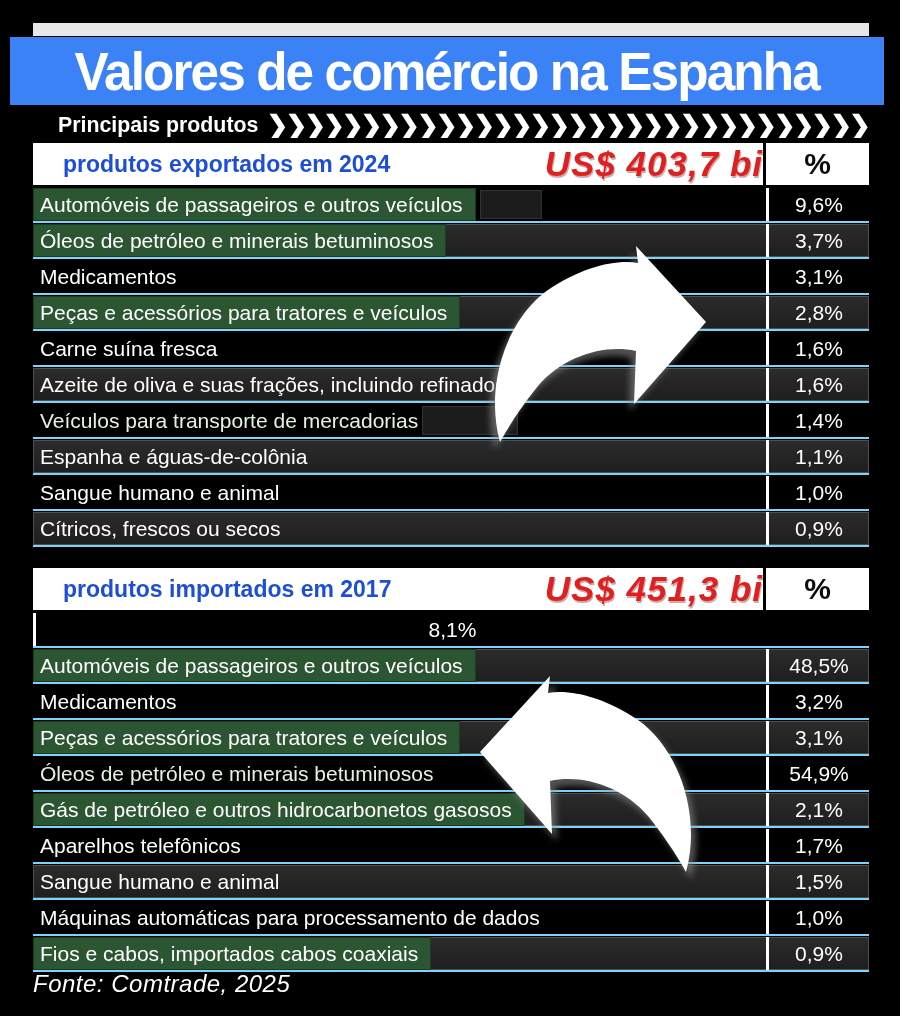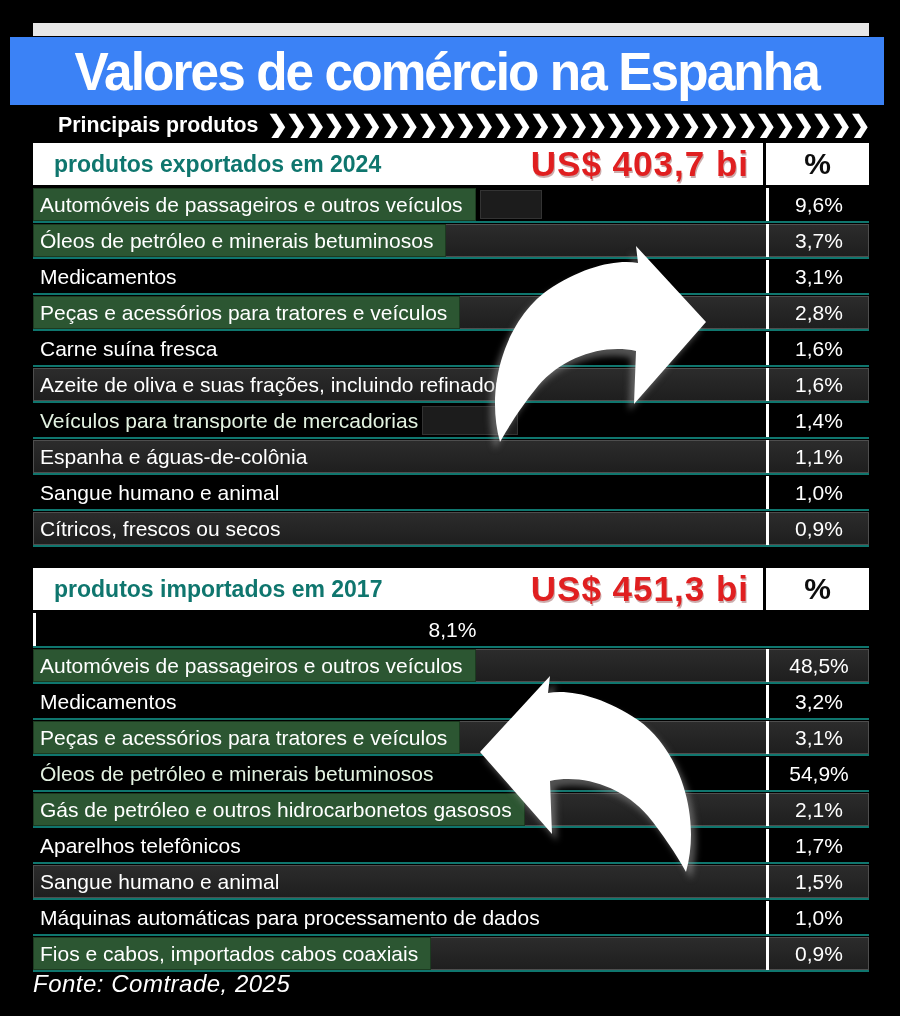--- a/index.html
+++ b/index.html
@@ -14,30 +14,30 @@
                transform:scaleX(.95);white-space:nowrap;}
 
   .kicker{position:absolute;left:58px;top:109px;width:810px;height:32px;display:flex;
           align-items:center;color:#fff;white-space:nowrap;}
   .kicker .klabel{font-size:22px;font-weight:bold;transform:scaleX(.97);transform-origin:left center;}
   .kicker .chevrons{font-size:26px;font-weight:bold;letter-spacing:-3px;margin-left:2px;
                     overflow:hidden;line-height:1;}
 
   .tbl{position:absolute;left:33px;width:836px;}
   .thead{height:42px;background:#fff;display:flex;align-items:stretch;}
-  .thead .tlabel{flex:0 0 auto;display:flex;align-items:center;padding-left:21px;
-                 color:#0f766e;font-size:23px;font-weight:bold;}
+  .thead .tlabel{flex:0 0 auto;display:flex;align-items:center;padding-left:30px;
+                 color:#1d4ed8;font-size:23px;font-weight:bold;}
   .thead .tvalue{flex:1 1 auto;display:flex;align-items:center;justify-content:flex-end;
-                 padding-right:14px;color:#e01f20;font-size:35px;font-weight:bold;
+                 color:#e01f20;font-size:35px;font-weight:bold;font-style:italic;
                  letter-spacing:1px;text-shadow:1px 2px 0 rgba(110,15,15,.35);white-space:nowrap;}
   .thead .tpct{flex:0 0 103px;border-left:3px solid #000;display:flex;align-items:center;
                justify-content:center;color:#0d0d0d;font-size:30px;font-weight:bold;}
 
   .rows{margin-top:3px;}
-  .row{height:35px;box-sizing:border-box;border-bottom:2px solid #0f766e;margin-bottom:1px;
+  .row{height:35px;box-sizing:border-box;border-bottom:2px solid #7dd3fc;margin-bottom:1px;
        display:flex;align-items:stretch;background:#000;}
   .row.alt{background:linear-gradient(#2c2c2c,#1e1e1e);box-shadow:inset 0 0 0 1px #4e4e4e;}
   .cell-label{flex:0 0 733px;display:flex;align-items:stretch;overflow:hidden;color:#fff;
               font-size:21px;white-space:nowrap;}
   .cell-label .plain{display:flex;align-items:center;padding-left:7px;}
   .cell-label .hl{display:flex;align-items:center;background:#2c5632;
                   box-shadow:inset 0 0 0 1px #1c3a20;padding:0 13px 0 7px;}
   .cell-label .ghost{align-self:center;height:86%;background:#1c1c1c;
                      box-shadow:inset 0 0 0 1px #333;margin-left:4px;}
   .cell-label .tint{color:#e3f2e1;}

